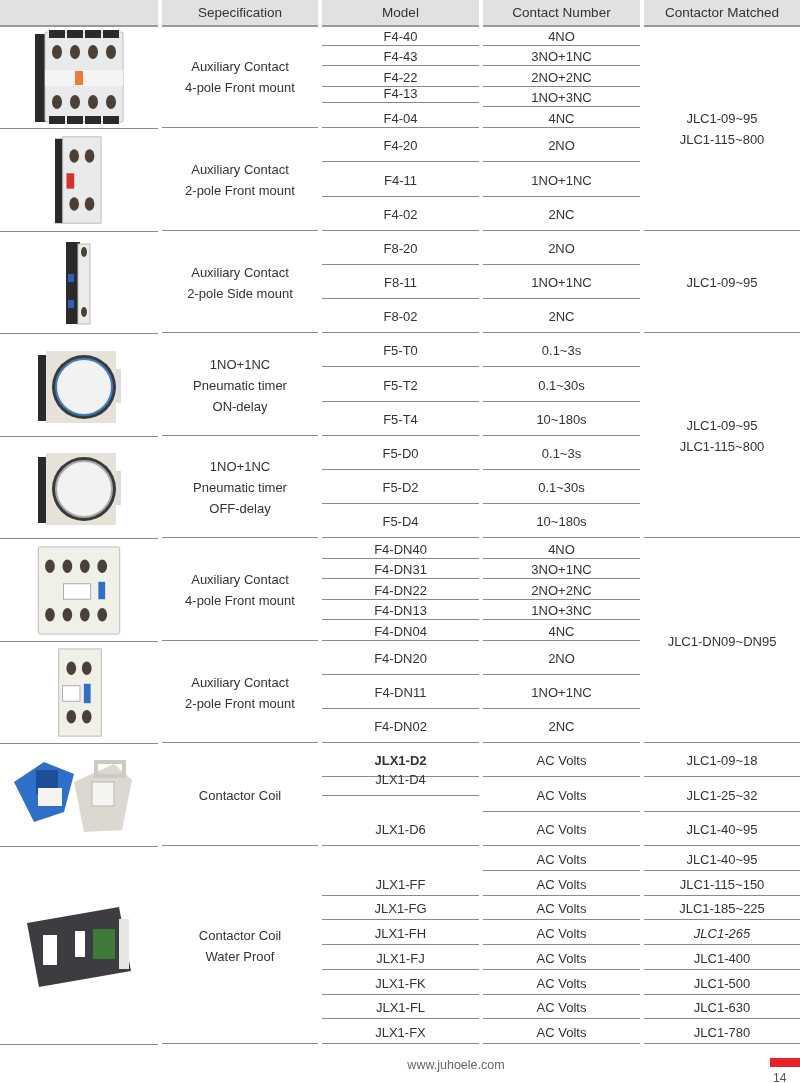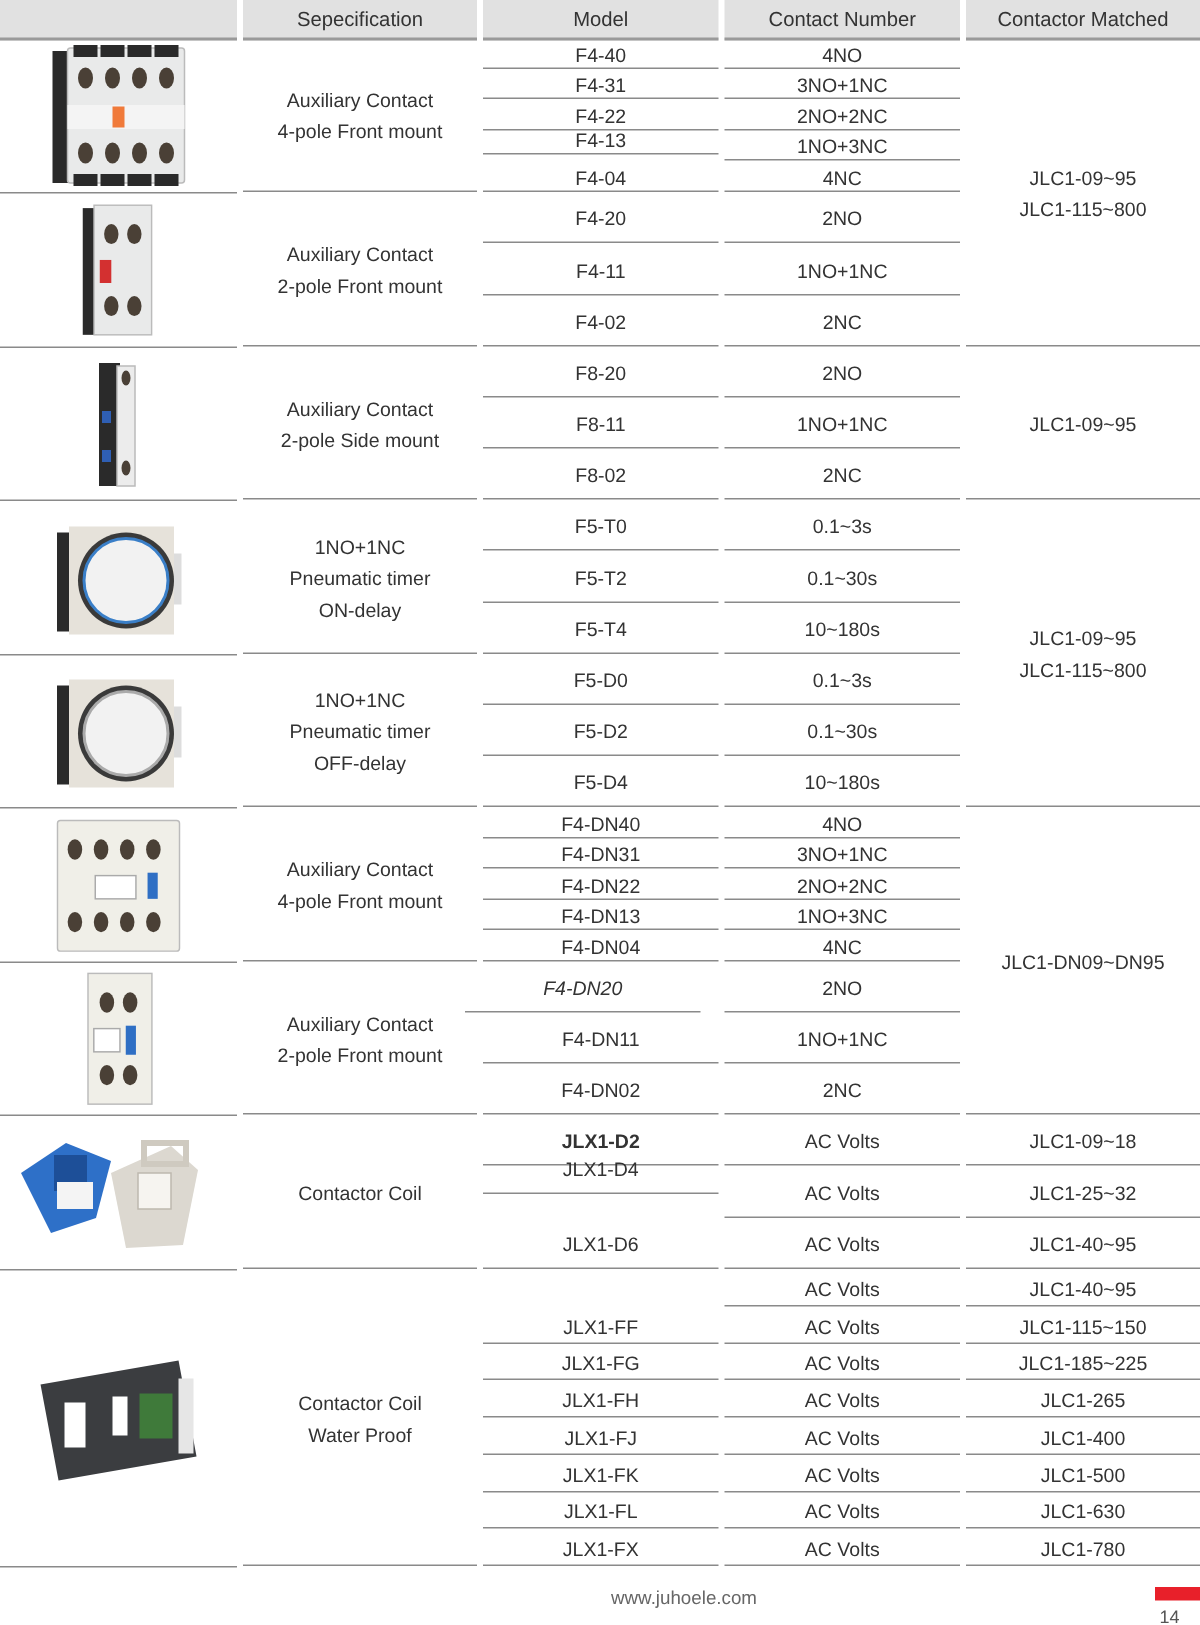--- a/index.html
+++ b/index.html
@@ -56,21 +56,21 @@
           <rect x="12" y="40" width="78" height="16" fill="#f4f4f4"></rect>
           <rect x="42" y="41" width="8" height="14" fill="#f07a3a"></rect>
         </svg>
       </div>
       <div class="cell spec bline" style="left: 162px; width: 156px; top: 0px; height: 101px;">
         <div>Auxiliary Contact</div>
         <div>4-pole Front mount</div>
       </div>
       <div class="cell bline" style="left: 322px; width: 157px; top: 0px; height: 19px;">F4-40</div>
       <div class="cell bline" style="left: 483px; width: 157px; top: 0px; height: 19px;">4NO</div>
-      <div class="cell bline" style="left: 322px; width: 157px; top: 21px; height: 18px;">F4-31</div>
+      <div class="cell bline" style="left: 322px; width: 157px; top: 21px; height: 18px;">F4-43</div>
       <div class="cell bline" style="left: 483px; width: 157px; top: 21px; height: 18px;">3NO+1NC</div>
       <div class="cell bline" style="left: 322px; width: 157px; top: 41px; height: 19px;">F4-22</div>
       <div class="cell bline" style="left: 483px; width: 157px; top: 41px; height: 19px;">2NO+2NC</div>
       <div class="cell bline" style="left: 322px; width: 157px; top: 58px; height: 18px;">F4-13</div>
       <div class="cell bline" style="left: 483px; width: 157px; top: 62px; height: 18px;">1NO+3NC</div>
       <div class="cell bline" style="left: 322px; width: 157px; top: 82px; height: 19px;">F4-04</div>
       <div class="cell bline" style="left: 483px; width: 157px; top: 82px; height: 19px;">4NC</div>
     </div>
     <div class="group" style="top: 130px; height: 103px;">
       <div class="img bline" style="left: 0px; width: 158px; top: 0px; height: 101px;">
@@ -201,21 +201,21 @@
           <ellipse cx="33" cy="22" rx="5" ry="7" fill="#4a4036"></ellipse>
           <ellipse cx="33" cy="72" rx="5" ry="7" fill="#4a4036"></ellipse>
           <rect x="8" y="40" width="18" height="16" fill="#fff" stroke="#aaa"></rect>
           <rect x="30" y="38" width="7" height="20" fill="#2f6fc4"></rect>
         </svg>
       </div>
       <div class="cell spec bline" style="left: 162px; width: 156px; top: 0px; height: 100px;">
         <div>Auxiliary Contact</div>
         <div>2-pole Front mount</div>
       </div>
-      <div class="cell bline" style="left: 310px; width: 157px; top: 0px; height: 32px; font-style: italic;">F4-DN20</div>
+      <div class="cell bline" style="left: 322px; width: 157px; top: 0px; height: 32px;">F4-DN20</div>
       <div class="cell bline" style="left: 483px; width: 157px; top: 0px; height: 32px;">2NO</div>
       <div class="cell bline" style="left: 322px; width: 157px; top: 34px; height: 32px;">F4-DN11</div>
       <div class="cell bline" style="left: 483px; width: 157px; top: 34px; height: 32px;">1NO+1NC</div>
       <div class="cell bline" style="left: 322px; width: 157px; top: 68px; height: 32px;">F4-DN02</div>
       <div class="cell bline" style="left: 483px; width: 157px; top: 68px; height: 32px;">2NC</div>
     </div>
     <div class="group" style="top: 745px; height: 103px;">
       <div class="img bline" style="left: 0px; width: 158px; top: 0px; height: 101px;">
         <svg width="150" height="88" viewBox="0 0 150 88">
           <path d="M10 30 L40 10 L70 22 L60 60 L30 70 Z" fill="#2e70c8"></path>
@@ -256,21 +256,21 @@
       <div class="cell bline" style="left: 483px; width: 157px; top: 0px; height: 23px;">AC Volts</div>
       <div class="cell bline" style="left: 644px; width: 156px; top: 0px; height: 23px;">JLC1-40~95</div>
       <div class="cell bline" style="left: 322px; width: 157px; top: 25px; height: 23px;">JLX1-FF</div>
       <div class="cell bline" style="left: 483px; width: 157px; top: 25px; height: 23px;">AC Volts</div>
       <div class="cell bline" style="left: 644px; width: 156px; top: 25px; height: 23px;">JLC1-115~150</div>
       <div class="cell bline" style="left: 322px; width: 157px; top: 50px; height: 22px;">JLX1-FG</div>
       <div class="cell bline" style="left: 483px; width: 157px; top: 50px; height: 22px;">AC Volts</div>
       <div class="cell bline" style="left: 644px; width: 156px; top: 50px; height: 22px;">JLC1-185~225</div>
       <div class="cell bline" style="left: 322px; width: 157px; top: 74px; height: 23px;">JLX1-FH</div>
       <div class="cell bline" style="left: 483px; width: 157px; top: 74px; height: 23px;">AC Volts</div>
-      <div class="cell bline" style="left: 644px; width: 156px; top: 74px; height: 23px;">JLC1-265</div>
+      <div class="cell bline" style="left: 644px; width: 156px; top: 74px; height: 23px; font-style: italic;">JLC1-265</div>
       <div class="cell bline" style="left: 322px; width: 157px; top: 99px; height: 23px;">JLX1-FJ</div>
       <div class="cell bline" style="left: 483px; width: 157px; top: 99px; height: 23px;">AC Volts</div>
       <div class="cell bline" style="left: 644px; width: 156px; top: 99px; height: 23px;">JLC1-400</div>
       <div class="cell bline" style="left: 322px; width: 157px; top: 124px; height: 23px;">JLX1-FK</div>
       <div class="cell bline" style="left: 483px; width: 157px; top: 124px; height: 23px;">AC Volts</div>
       <div class="cell bline" style="left: 644px; width: 156px; top: 124px; height: 23px;">JLC1-500</div>
       <div class="cell bline" style="left: 322px; width: 157px; top: 149px; height: 22px;">JLX1-FL</div>
       <div class="cell bline" style="left: 483px; width: 157px; top: 149px; height: 22px;">AC Volts</div>
       <div class="cell bline" style="left: 644px; width: 156px; top: 149px; height: 22px;">JLC1-630</div>
       <div class="cell bline" style="left: 322px; width: 157px; top: 173px; height: 23px;">JLX1-FX</div>

